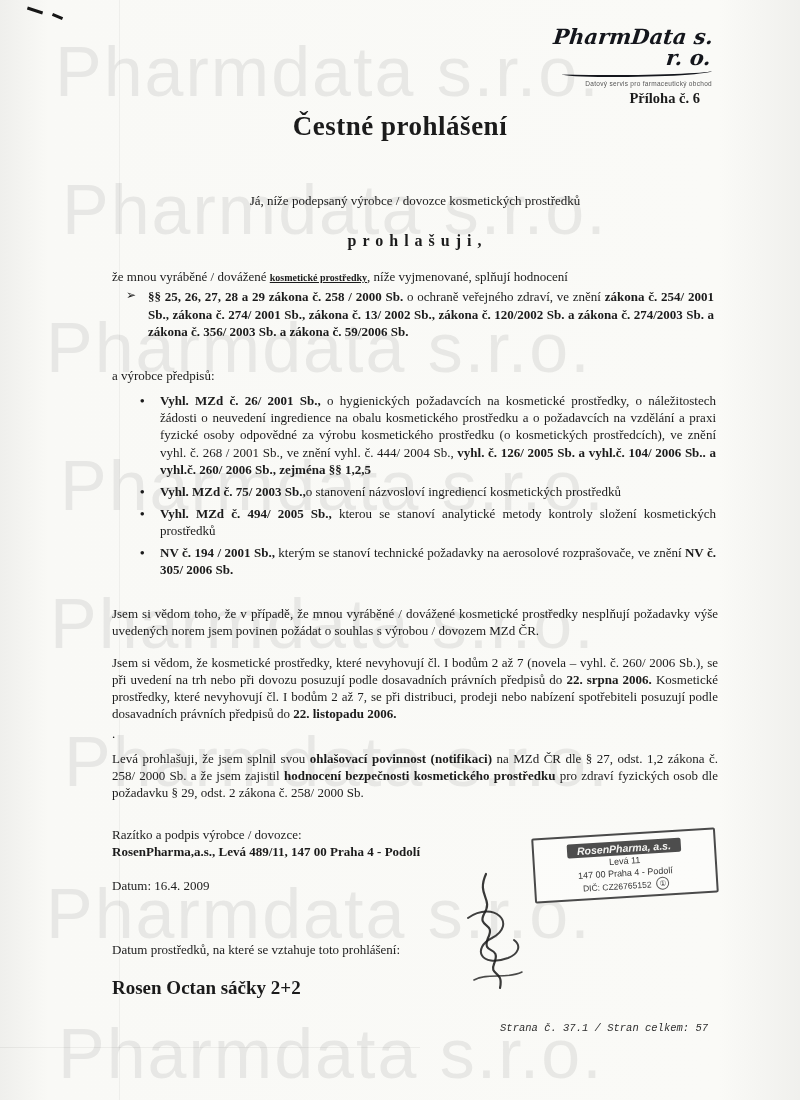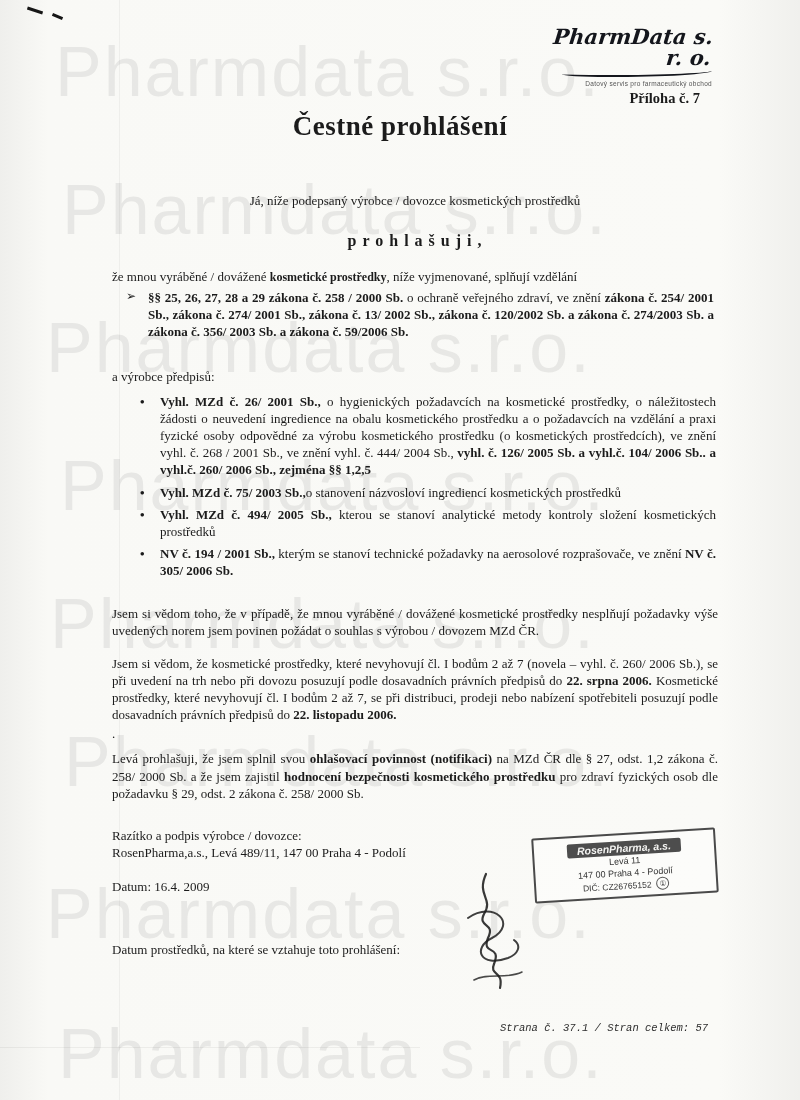--- a/index.html
+++ b/index.html
@@ -34,37 +34,37 @@
     border-radius:0 0 70% 30%;margin:0 0 3px auto;}
   .logo-tagline{font-family:"Liberation Sans", sans-serif;font-size:6.5px;color:#555;letter-spacing:0.3px;}
   
   .attachment{margin:0;padding:90px 100px 0 0;text-align:right;font-weight:bold;font-size:14.5px;}
   .title{margin:4px 0 0 0;text-align:center;font-size:27px;font-weight:bold;letter-spacing:0.5px;}
   
   .content{position:relative;margin:0 82px 0 112px;font-size:13px;line-height:1.32;}
   .intro-line{margin-top:50px;text-align:center;}
   .declare{margin-top:21px;text-align:center;font-weight:bold;font-size:16px;letter-spacing:1px;}
   .statement{margin-top:17px;text-align:left;}
-  .statement .prodbold{font-weight:bold;font-size:12px;}
+  .statement .prodbold{font-weight:bold;font-size:10px;text-decoration:underline;}
   .law-row{margin-top:3px;display:flex;}
   .law-marker{width:22px;padding-left:14px;flex:0 0 auto;font-size:12px;}
   .law-text{flex:1;font-weight:bold;text-align:justify;padding-right:4px;}
   .law-text .reg{font-weight:normal;}
   .regs-heading{margin-top:27px;}
   .bullets{margin-top:8px;}
   .bullet-row{display:flex;margin-top:5px;}
   .bullet-marker{width:20px;padding-left:28px;flex:0 0 auto;font-weight:bold;}
   .bullet-text{flex:1;text-align:justify;padding-right:2px;}
   .b{font-weight:bold;}
   .para{margin-top:26px;text-align:justify;}
   .para2{margin-top:15px;text-align:justify;}
   .dotline{margin-top:2px;}
   .para3{margin-top:8px;text-align:justify;}
   .stamp-caption{margin-top:25px;}
-  .company-line{font-weight:normal;}
+  .company-line{font-weight:bold;}
   .date-line{margin-top:17px;}
   .products-heading{margin-top:46px;}
   .product-name{margin-top:17px;font-size:19px;font-weight:bold;font-family:"Liberation Serif", serif;}
   
   .stamp{
     position:absolute;top:833px;left:533px;width:168px;
     border:2px solid #4a4a4a;border-radius:2px;padding:3px 6px 4px 6px;
     transform:rotate(-3.5deg);font-family:"Liberation Sans", sans-serif;
     color:#333;background:rgba(255,255,255,0.35);text-align:center;
   }
@@ -97,30 +97,30 @@
   <div class="artifact a2"></div>
   <div class="crease-v"></div>
   <div class="crease-h"></div>
 
   <div class="logo-block">
     <div class="logo-text">PharmData s. r. o.</div>
     <div class="logo-swash"></div>
     <div class="logo-tagline">Datový servis pro farmaceutický obchod</div>
   </div>
 
-  <div class="attachment">Příloha č. 7</div>
+  <div class="attachment">Příloha č. 6</div>
   <h1 class="title">Čestné prohlášení</h1>
 
   <div class="content">
 
     <div class="intro-line">Já, níže podepsaný výrobce / dovozce kosmetických prostředků</div>
 
     <div class="declare">p r o h l a š u j i ,</div>
 
-    <div class="statement"><span>že mnou vyráběné / dovážené </span><span class="prodbold">kosmetické prostředky</span><span>,  níže vyjmenované, splňují vzdělání</span></div>
+    <div class="statement"><span>že mnou vyráběné / dovážené </span><span class="prodbold">kosmetické prostředky</span><span>,  níže vyjmenované, splňují hodnocení</span></div>
 
     <div class="law-row">
       <div class="law-marker">➢</div>
       <div class="law-text"><span>§§ 25, 26, 27, 28 a 29 zákona č. 258 / 2000 Sb.</span><span class="reg"> o ochraně veřejného zdraví, ve znění </span><span>zákona č. 254/ 2001 Sb., zákona č. 274/ 2001 Sb., zákona č. 13/ 2002 Sb., zákona č. 120/2002 Sb. a zákona č. 274/2003 Sb. a zákona č. 356/ 2003 Sb. a zákona č. 59/2006 Sb.</span></div>
     </div>
 
     <div class="regs-heading">a výrobce předpisů:</div>
 
     <div class="bullets">
       <div class="bullet-row">
@@ -147,20 +147,21 @@
 
     <div class="dotline">.</div>
 
     <div class="para3"><span>Levá prohlašuji, že jsem splnil svou </span><span class="b">ohlašovací povinnost  (notifikaci)</span><span> na MZd ČR dle § 27, odst. 1,2 zákona č. 258/ 2000 Sb. a že jsem zajistil </span><span class="b">hodnocení bezpečnosti kosmetického prostředku</span><span> pro zdraví fyzických osob dle požadavku § 29, odst. 2 zákona č. 258/ 2000 Sb.</span></div>
 
     <div class="stamp-caption">Razítko a podpis výrobce / dovozce:</div>
     <div class="company-line">RosenPharma,a.s., Levá 489/11, 147 00 Praha 4 - Podolí</div>
     <div class="date-line">Datum: 16.4. 2009</div>
 
     <div class="products-heading">Datum prostředků, na které se vztahuje toto prohlášení:</div>
+    <div class="product-name">Rosen Octan sáčky 2+2</div>
 
   </div>
 
   <div class="stamp">
     <div><span class="stamp-line1">RosenPharma, a.s.</span></div>
     <div class="stamp-line">Levá 11</div>
     <div class="stamp-line">147 00  Praha 4 - Podolí</div>
     <div class="stamp-dic-row">
       <span>DIČ: CZ26765152</span>
       <span class="stamp-badge">①</span>

